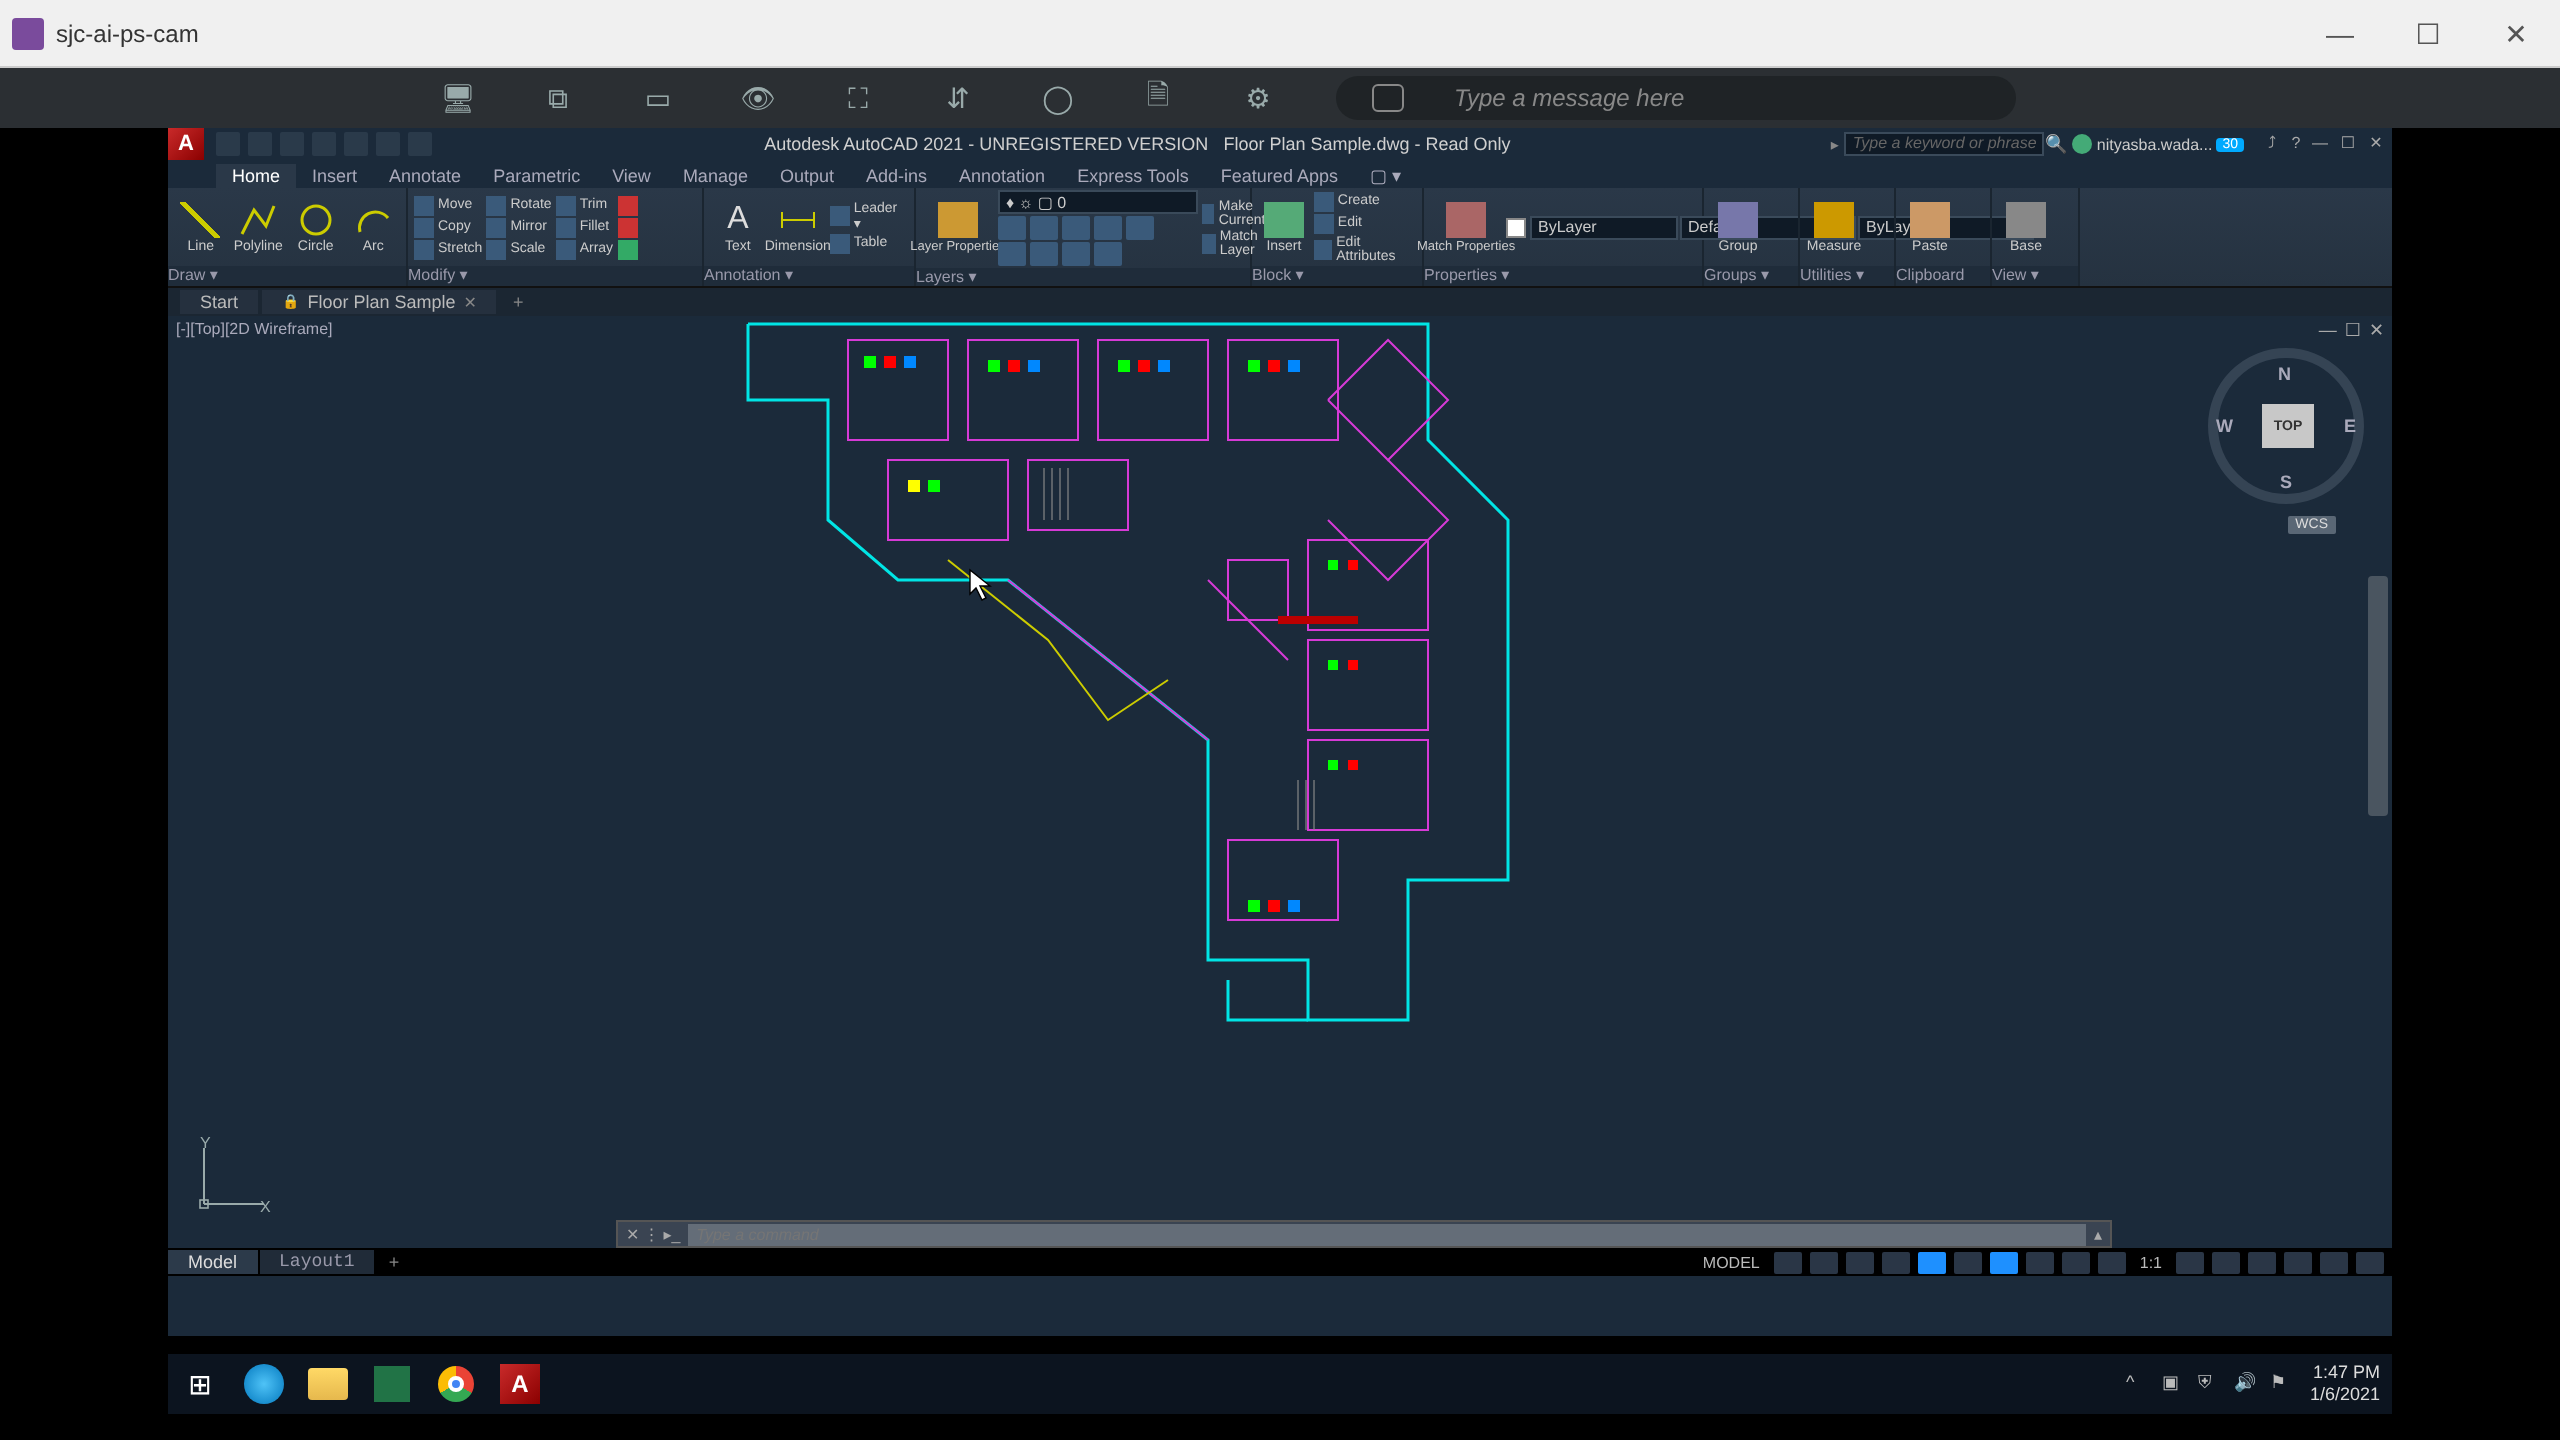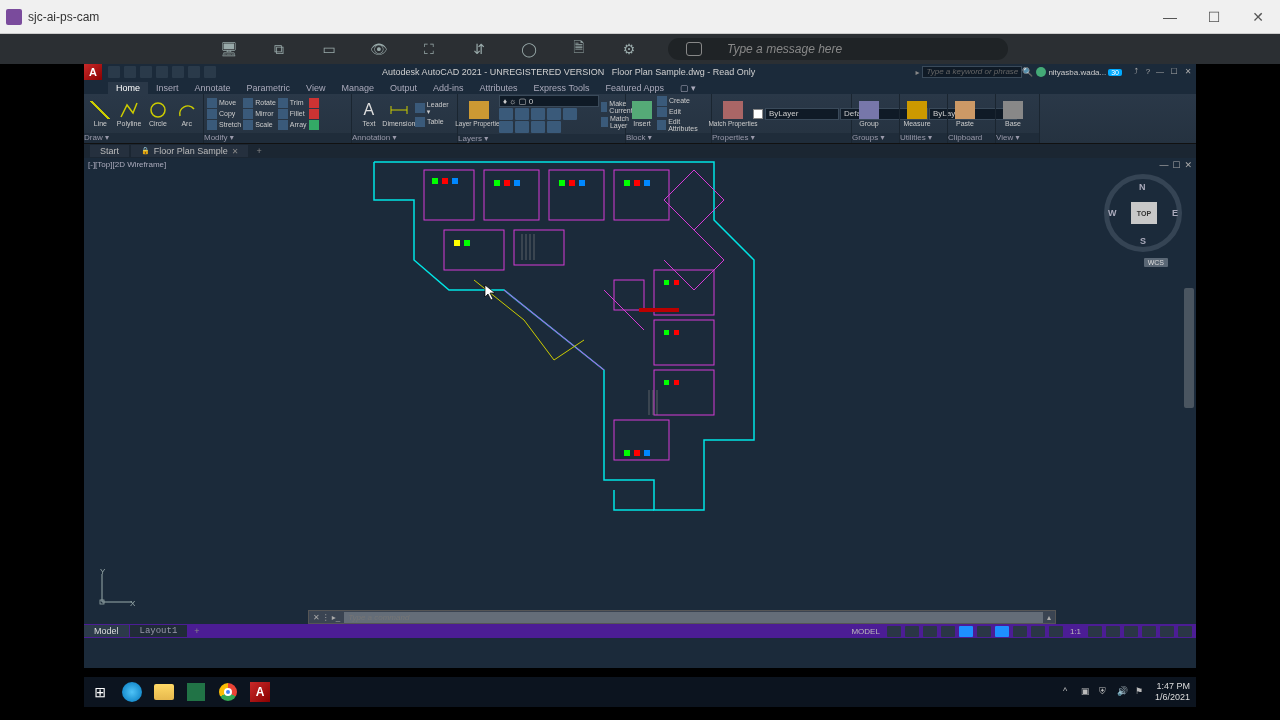--- a/index.html
+++ b/index.html
@@ -91,21 +91,21 @@
 .cursor { position: absolute; top: 126px; left: 400px; }
 .cursor svg { width: 14px; height: 18px; }
 
 
 .cmdline { position: absolute; bottom: 14px; left: 224px; right: 140px; height: 14px; background: #3a4452; border: 1px solid #555; display: flex; align-items: center; }
 .cmdline .cmd-icons { display: flex; gap: 2px; padding: 0 4px; }
 .cmdline .cmd-icons span { font-size: 8px; color: #aaa; }
 .cmdline input { flex: 1; background: #646d78; border: none; font-size: 8px; color: #333; padding: 0 4px; font-style: italic; height: 11px; }
 
 
-.layout-tabs { position: absolute; bottom: 0; left: 0; right: 0; height: 14px; background: #4c1d95; display: flex; align-items: center; font-size: 9px; }
+.layout-tabs { position: absolute; bottom: 0; left: 0; right: 0; height: 14px; background: #000000; display: flex; align-items: center; font-size: 9px; }
 .layout-tabs .lt { padding: 1px 10px; background: #2c3a4a; color: #ddd; margin-right: 1px; cursor: pointer; }
 .layout-tabs .lt.dim { background: #202b38; color: #99a; font-family: Liberation Mono, monospace; }
 .layout-tabs .plus { padding: 0 6px; color: #888; cursor: pointer; }
 .layout-tabs .spacer { flex: 1; }
 .status-right { display: flex; align-items: center; gap: 4px; padding-right: 4px; }
 .status-right .sb { width: 14px; height: 11px; background: #2a3646; border-radius: 1px; cursor: pointer; }
 .status-right .sb.on { background: #1e90ff; }
 .status-right .txt { font-size: 8px; color: #bbb; padding: 0 3px; }
 
 
@@ -190,21 +190,21 @@
 
     <div class="ribbon-tabs">
       <div class="tab active">Home</div>
       <div class="tab">Insert</div>
       <div class="tab">Annotate</div>
       <div class="tab">Parametric</div>
       <div class="tab">View</div>
       <div class="tab">Manage</div>
       <div class="tab">Output</div>
       <div class="tab">Add-ins</div>
-      <div class="tab">Attributes</div>
+      <div class="tab">Annotation</div>
       <div class="tab">Express Tools</div>
       <div class="tab">Featured Apps</div>
       <div class="tab">▢ ▾</div>
     </div>
 
     <div class="ribbon">
 
       <div class="panel" style="width:120px">
         <div class="panel-body">
           <div class="big-tool">

